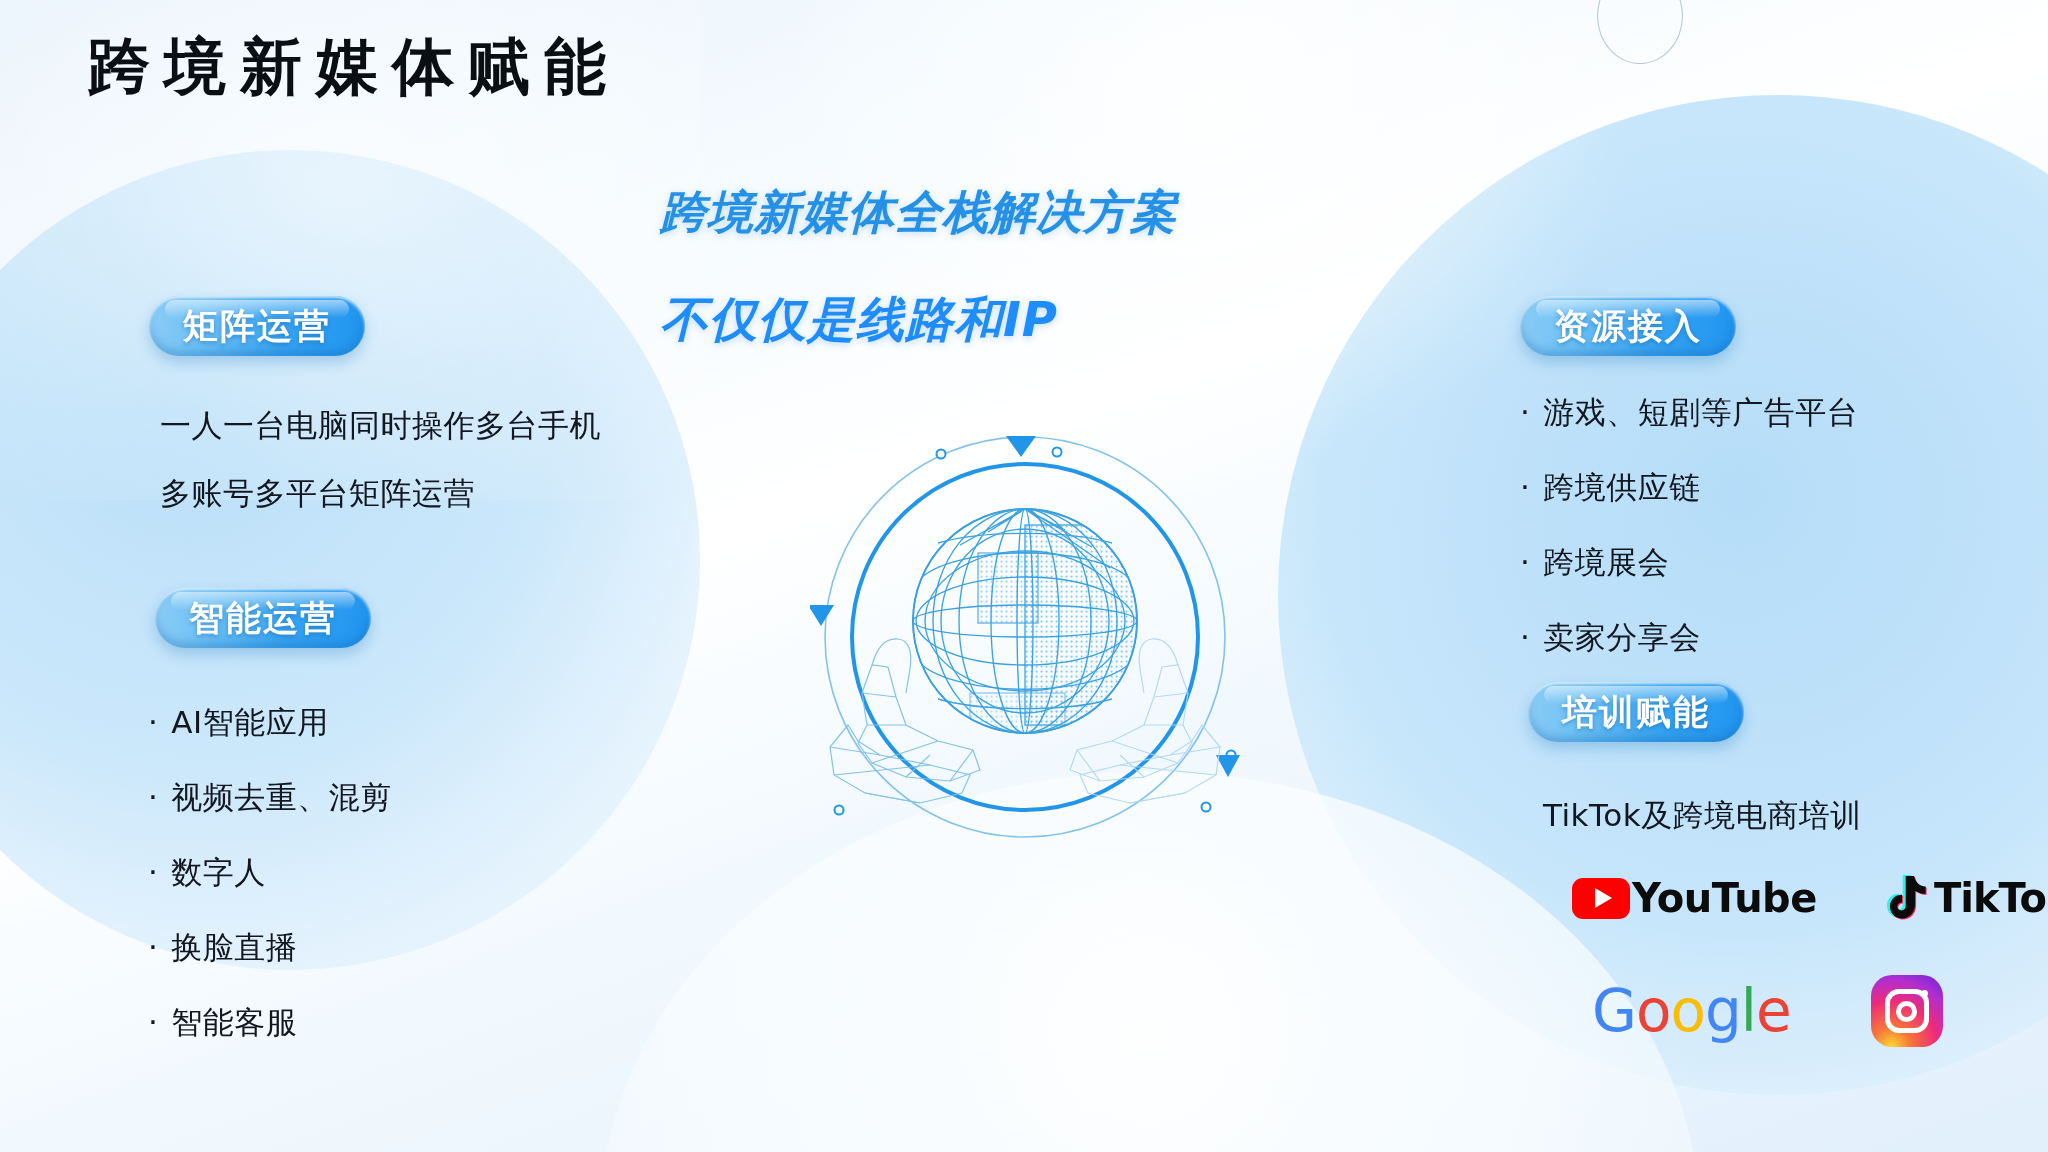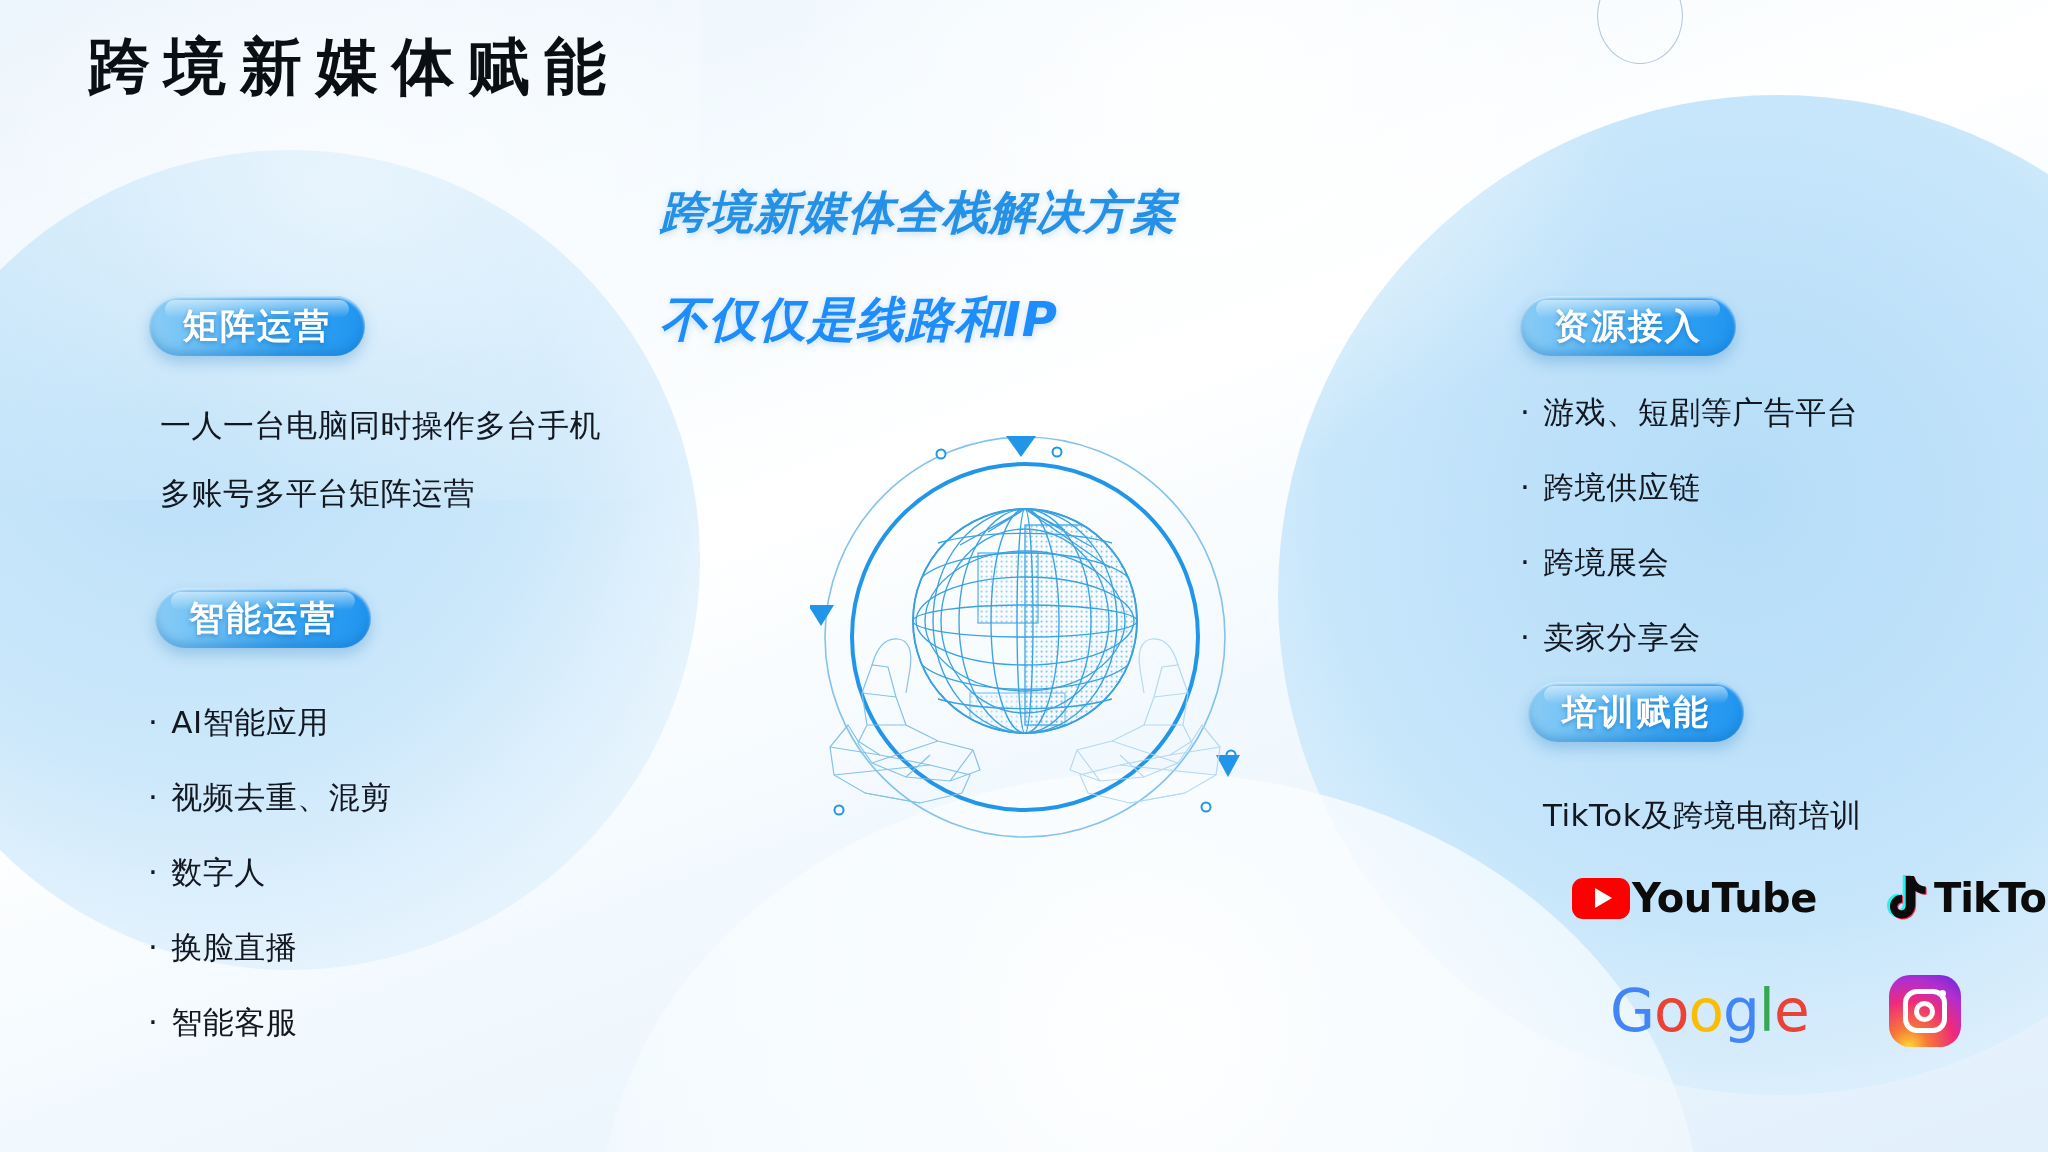--- a/index.html
+++ b/index.html
@@ -119,21 +119,21 @@
     width:0; height:0; border-left:17px solid #fff;
     border-top:10px solid transparent; border-bottom:10px solid transparent;
     margin-left:4px;
   }
   .yt-word{ font-size:40px; font-weight:700; color:#0c0c0c; letter-spacing:-.5px;
     font-family:"DejaVu Sans","Liberation Sans",sans-serif; }
   .tt{ display:flex; align-items:center; gap:7px; }
   .tt-word{ font-size:40px; font-weight:800; color:#0b0b0b; letter-spacing:-1px;
     font-family:"DejaVu Sans","Liberation Sans",sans-serif; }
   .goog{ font-size:58px; font-weight:500; letter-spacing:-1px; line-height:1;
-    font-family:"DejaVu Sans","Liberation Sans",sans-serif;margin-left:18px; }
+    font-family:"DejaVu Sans","Liberation Sans",sans-serif; }
   .goog .b{color:#4285F4;} .goog .r{color:#EA4335;} .goog .y{color:#FBBC05;} .goog .g{color:#34A853;}
   .ig{
     width:72px; height:72px; border-radius:21px;
     background:radial-gradient(circle at 28% 100%, #fdd835 0%, #f77737 22%, #ee2a7b 52%, #b02ed1 76%, #6228d7 100%);
     display:flex; align-items:center; justify-content:center; position:relative;
   }
   .ig .ring{ width:44px;height:44px;border:5px solid #fff;border-radius:14px;display:flex;align-items:center;justify-content:center; }
   .ig .lens{ width:21px;height:21px;border:5px solid #fff;border-radius:50%; }
   .ig .dot{ position:absolute; top:15px; right:15px; width:7px;height:7px;border-radius:50%;background:#fff; }
 </style>

